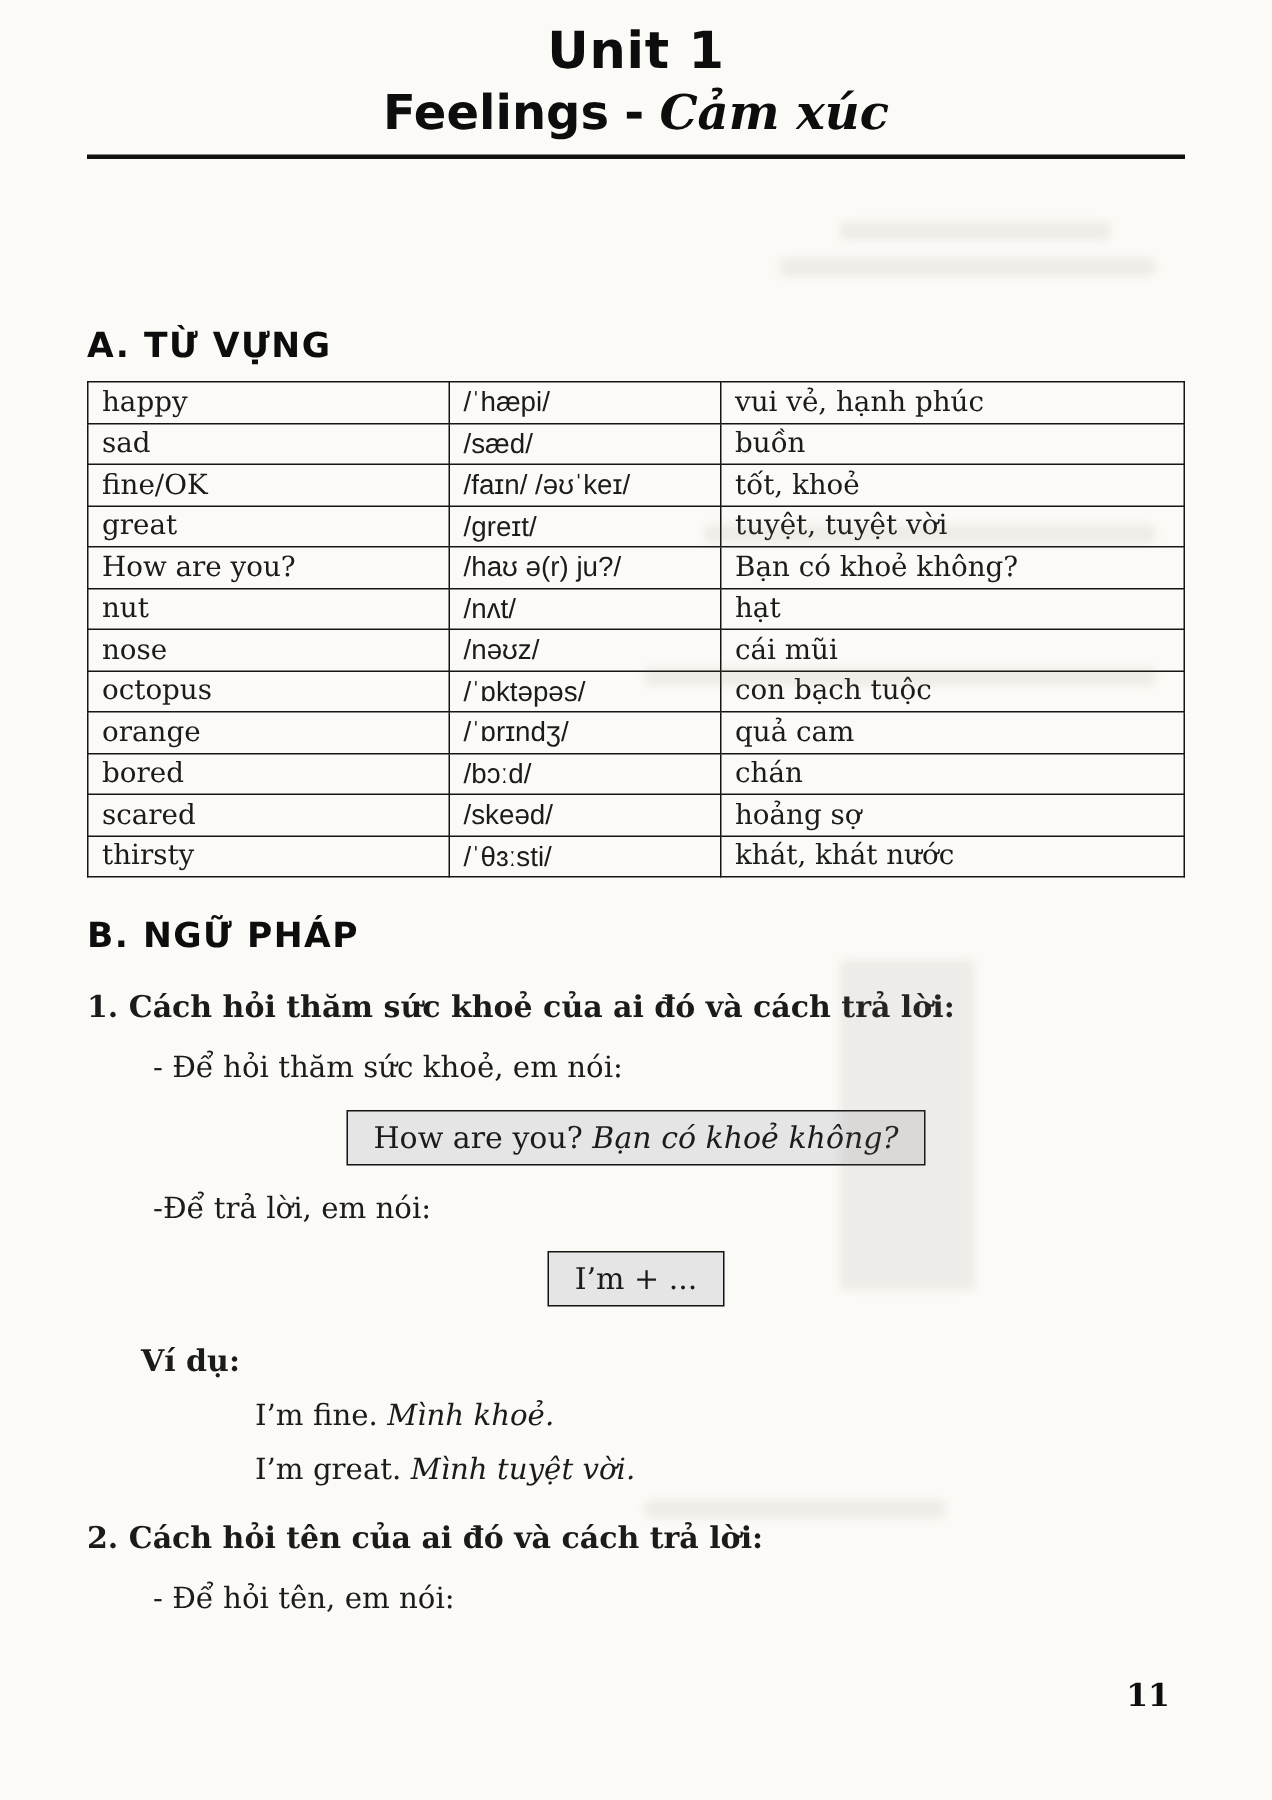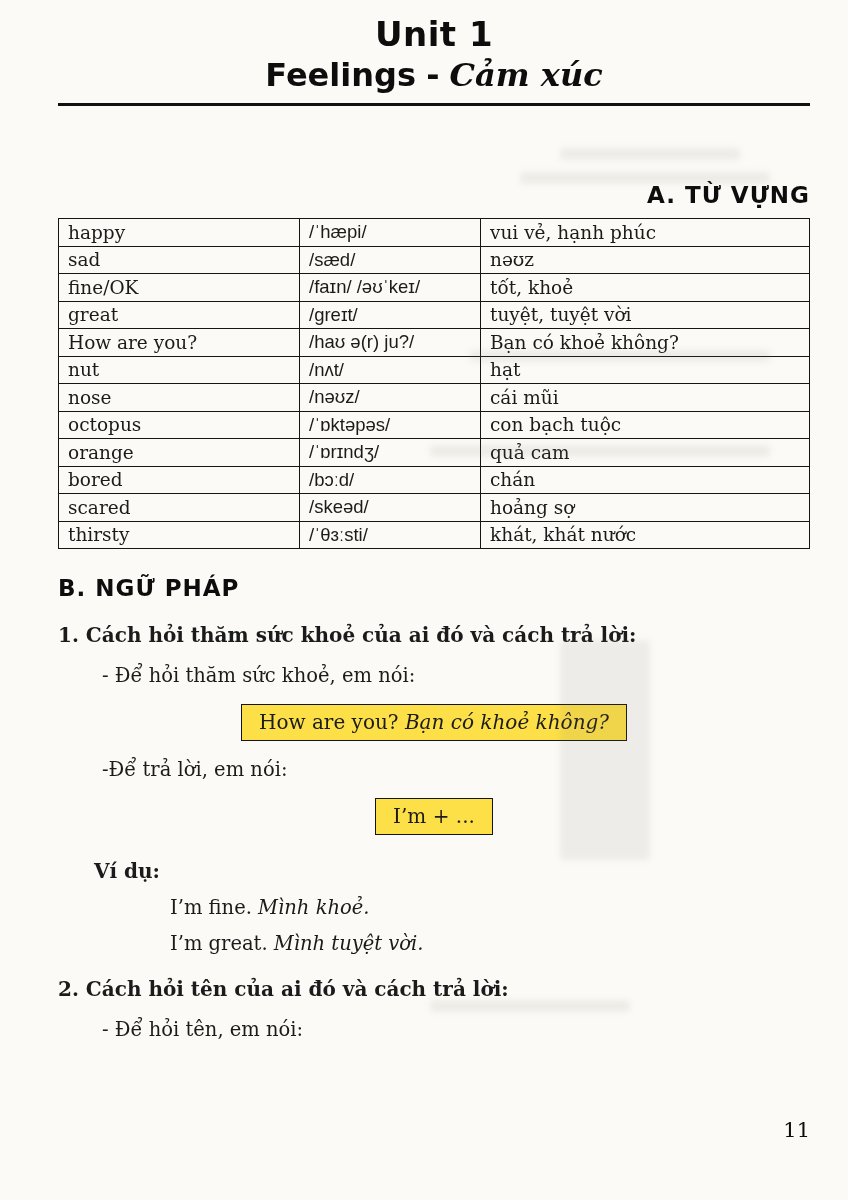--- a/index.html
+++ b/index.html
@@ -6,21 +6,21 @@
   body {
     width: 848px; height: 1200px;
     background: #e9e8e4;
     font-family: "DejaVu Serif", "Liberation Serif", serif;
   }
   .page {
     position: relative;
     width: 848px; height: 1200px;
     background: #fbfaf6;
     box-sizing: border-box;
-    padding: 12px 38px 0 58px;
+    padding: 12px 58px 0 58px;
     color: #1b1b1b;
     overflow: hidden;
   }
 
   
   .bleed {
     position: absolute;
     background: rgba(125,122,110,0.10);
     filter: blur(3px);
     border-radius: 3px;
@@ -62,21 +62,21 @@
 
   
   .section-heading {
     font-family: "DejaVu Sans", "Liberation Sans", sans-serif;
     font-weight: 800;
     font-size: 23px;
     letter-spacing: 1px;
     color: #0d0d0d;
     margin: 0;
   }
-  .heading-a { margin-top: 76px; text-align: right; }
+  .heading-a { margin-top: 112px; }
   .heading-b { margin-top: 26px; }
 
   
   table.vocab {
     border-collapse: collapse;
     width: 100%;
     margin-top: 10px;
     font-size: 18.5px;
   }
   table.vocab td {
@@ -100,39 +100,39 @@
   }
   .box-wrap {
     text-align: center;
     margin-top: 17px;
   }
   .phrase-box {
     display: inline-block;
     border: 1.6px solid #151515;
     padding: 5px 17px 6px 17px;
     font-size: 20px;
-    background: #fde047;
+    background: #e5e5e5;
   }
   .phrase-box .vi { font-style: italic; }
   .vd-label {
     font-weight: bold;
     font-size: 20px;
     margin: 24px 0 0 36px;
   }
   .example-line {
     font-size: 19.5px;
     margin: 13px 0 0 112px;
   }
   .example-line .vi { font-style: italic; }
 
   .page-number {
     position: absolute;
-    right: 38px;
+    right: 68px;
     bottom: 58px;
-    font-weight: normal;
+    font-weight: bold;
     font-size: 21px;
     font-family: "DejaVu Serif", "Liberation Serif", serif;
     color: #0d0d0d;
   }
 </style>
 </head>
 <body>
 
 <div class="page">
 
@@ -156,21 +156,21 @@
   <table class="vocab">
     <tbody>
       <tr>
         <td class="c-word">happy</td>
         <td class="c-ipa">/ˈhæpi/</td>
         <td>vui vẻ, hạnh phúc</td>
       </tr>
       <tr>
         <td class="c-word">sad</td>
         <td class="c-ipa">/sæd/</td>
-        <td>nəʊz</td>
+        <td>buồn</td>
       </tr>
       <tr>
         <td class="c-word">fine/OK</td>
         <td class="c-ipa">/faɪn/ /əʊˈkeɪ/</td>
         <td>tốt, khoẻ</td>
       </tr>
       <tr>
         <td class="c-word">great</td>
         <td class="c-ipa">/greɪt/</td>
         <td>tuyệt, tuyệt vời</td>

